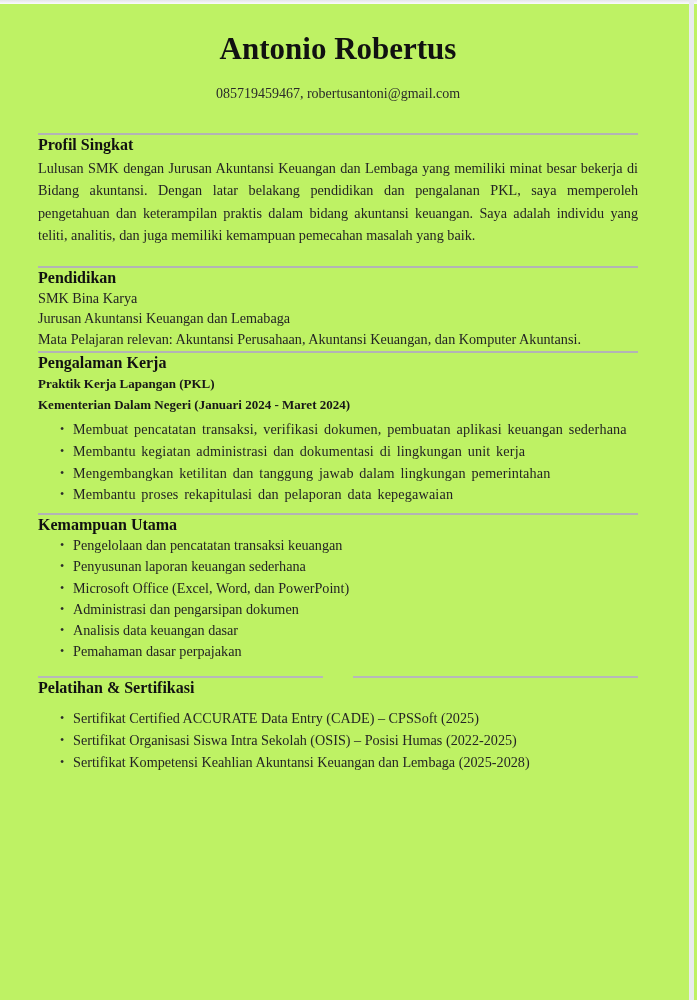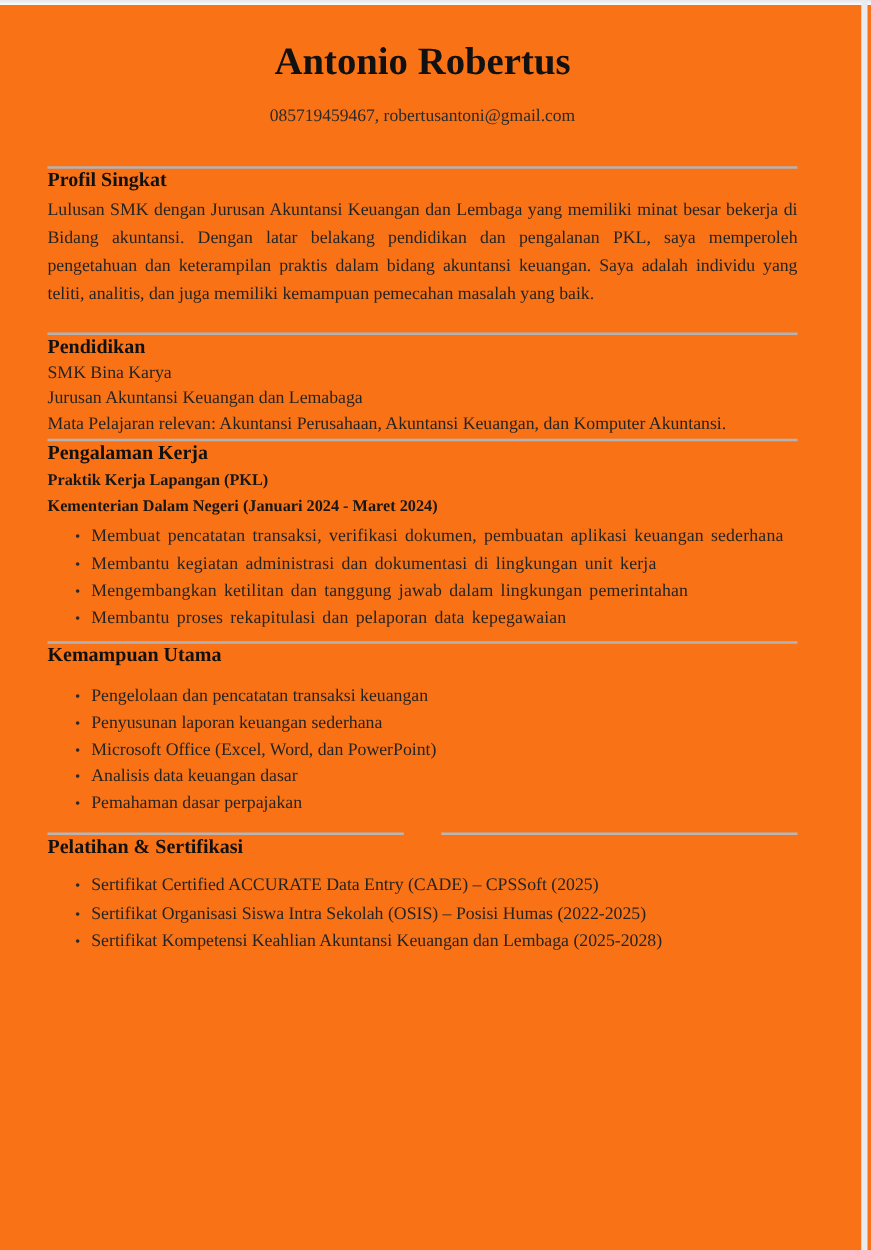--- a/index.html
+++ b/index.html
@@ -5,21 +5,21 @@
   html, body { margin: 0; padding: 0; }
   body {
     width: 697px; height: 1000px;
     background: #ffffff;
     font-family: "Liberation Serif", serif;
     overflow: hidden;
   }
   .page {
     position: relative;
     width: 697px; height: 1000px;
-    background: #f97316;
+    background: #bef264;
     color: #232323;
     overflow: hidden;
   }
   .edge-top {
     position: absolute; top: 0; left: 0; right: 0; height: 4px;
     background: linear-gradient(#e4e5e9, #fbfbfc);
   }
   .edge-right {
     position: absolute; top: 0; right: 3px; width: 5px; height: 100%;
     background: #e9ebee;
@@ -84,21 +84,21 @@
     font-size: 14.2px; color: #242424;
   }
   ul.blist li::before {
     content: "\2022";
     position: absolute; left: 0; top: 0;
     font-size: 12px; color: #2a2a2a;
   }
   ul.xp { margin-top: 4px; }
   ul.xp li { line-height: 21.7px; text-align: justify;
              letter-spacing: 0.15px; word-spacing: 2px; }
-  ul.km { margin-top: 12px; }
+  ul.km { }
   ul.km li { line-height: 21.3px; }
   ul.pl { margin-top: 9px; }
   ul.pl li { line-height: 22.3px; }
 </style>
 </head>
 <body>
 
 <div class="page">
   <div class="edge-top"></div>
   <div class="edge-right"></div>
@@ -143,20 +143,21 @@
     </section>
 
     <hr class="rule r4">
 
     <section>
       <h2 class="sec sec-kem">Kemampuan Utama</h2>
       <ul class="blist km">
         <li>Pengelolaan dan pencatatan transaksi keuangan</li>
         <li>Penyusunan laporan keuangan sederhana</li>
         <li>Microsoft Office (Excel, Word, dan PowerPoint)</li>
+        <li>Administrasi dan pengarsipan dokumen</li>
         <li>Analisis data keuangan dasar</li>
         <li>Pemahaman dasar perpajakan</li>
       </ul>
     </section>
 
     <div class="split-rule">
       <span></span>
       <span></span>
     </div>
 

